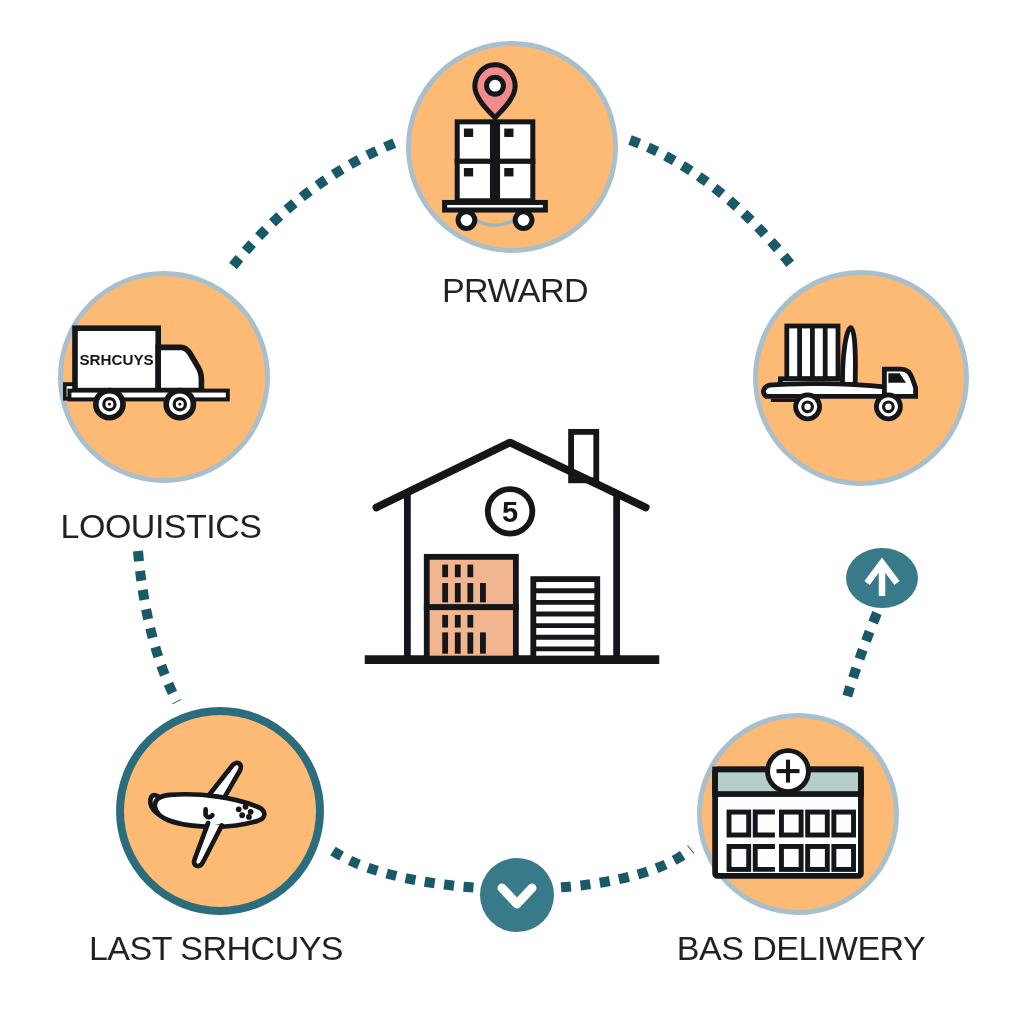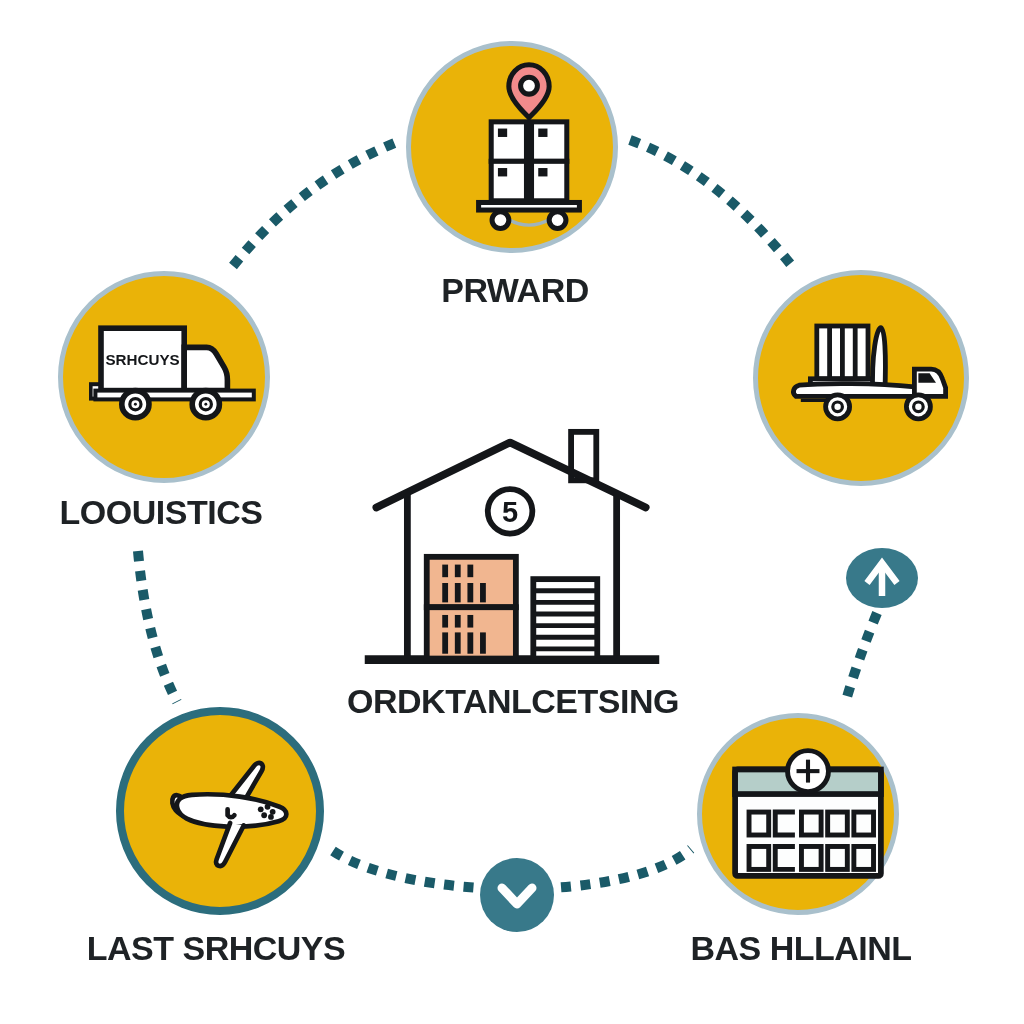--- a/index.html
+++ b/index.html
@@ -6,28 +6,28 @@
   html,body{width:1024px;height:1024px}
   body{
     background:var(--background,#ffffff);
     font-family:"Liberation Sans",sans-serif;
     position:relative;overflow:hidden;
   }
   .canvas{position:absolute;inset:0}
   .connectors{position:absolute;inset:0;z-index:1}
   .dots{stroke:var(--connector-dot,#1a5a68)}
   .circle{
-    position:absolute;border-radius:50%;background:#eab308;
-    display:flex;align-items:center;justify-content:flex-end;z-index:2;
+    position:absolute;border-radius:50%;background:#fdba74;
+    display:flex;align-items:center;justify-content:flex-start;z-index:2;
   }
   .circle.light{border:5px solid var(--circle-border-light,#a9c0cc)}
   .circle.teal{border:8px solid var(--circle-border-teal,#2c6d7d)}
   .label{
     position:absolute;transform:translateX(-50%);
-    font-size:34px;font-weight:700;letter-spacing:-0.5px;
+    font-size:34px;font-weight:400;letter-spacing:-0.5px;
     color:var(--text-color,#1e2225);white-space:nowrap;z-index:4;
   }
   .badge{position:absolute;z-index:3}
   .icon-wrap{position:absolute;z-index:2}
   .ic{stroke:var(--icon-stroke,#141619)}
   .pin{fill:var(--pin-fill,#f28b8c)}
   .crate{fill:var(--crate-fill,#f1b690)}
   .calhead{fill:var(--calendar-header-fill,#b5cec9)}
   .badge-fill{fill:var(--arrow-badge-fill,#38798a)}
   .truck-text{font-family:"Liberation Sans",sans-serif;font-weight:700;font-size:19px;fill:var(--icon-stroke,#141619)}
@@ -83,21 +83,21 @@
       <g>
         <circle cx="58" cy="109" r="17" fill="#fff" class="ic" stroke-width="7"></circle>
         <circle cx="58" cy="109" r="7" fill="#fff" class="ic" stroke-width="4"></circle>
         <circle cx="58" cy="109" r="1.8" fill="#141619"></circle>
         <circle cx="146" cy="109" r="17" fill="#fff" class="ic" stroke-width="7"></circle>
         <circle cx="146" cy="109" r="7" fill="#fff" class="ic" stroke-width="4"></circle>
         <circle cx="146" cy="109" r="1.8" fill="#141619"></circle>
       </g>
     </svg>
   </div>
-  <div class="label" style="left:161px;top:493px">LOOUISTICS</div>
+  <div class="label" style="left:161px;top:507px">LOOUISTICS</div>
 
   <div class="circle light" style="left:753px;top:270px;width:216px;height:216px">
     <svg viewBox="0 0 220 150" width="176">
       <g class="ic" fill="#fff" stroke-width="6">
         <rect x="36" y="10" width="64" height="66"></rect>
         <line x1="52" y1="10" x2="52" y2="76"></line>
         <line x1="68" y1="10" x2="68" y2="76"></line>
         <line x1="84" y1="10" x2="84" y2="76"></line>
         <rect x="28" y="76" width="80" height="10"></rect>
       </g>
@@ -148,21 +148,20 @@
       <g class="ic" stroke-width="5">
         <line x1="182" y1="168" x2="248" y2="168"></line>
         <line x1="182" y1="180" x2="248" y2="180"></line>
         <line x1="182" y1="192" x2="248" y2="192"></line>
         <line x1="182" y1="204" x2="248" y2="204"></line>
         <line x1="182" y1="216" x2="248" y2="216"></line>
         <line x1="182" y1="228" x2="248" y2="228"></line>
       </g>
     </svg>
   </div>
-  <div class="label" style="left:513px;top:682px">ORDKTANLCETSING</div>
 
   <div class="circle teal" style="left:116px;top:707px;width:208px;height:208px">
     <svg viewBox="0 0 200 200" width="170">
       <g fill="#fff" class="ic" stroke-width="5.5" stroke-linecap="round" stroke-linejoin="round">
         <path d="M44 86 C33 74 26 88 35 99 C39 104 46 107 52 109"></path>
         <path d="M97 85 L127 47 C132 40 141 44 136 53 L114 91"></path>
         <path d="M37 97 C34 88 41 82 54 81 C92 78 132 85 157 95 C167 99 169 108 156 112 C118 123 68 119 48 109 C41 105 38 101 37 97 Z"></path>
         <path d="M99 114 L83 157 C80 165 89 168 93 160 L115 117"></path>
         <path d="M96 98 L96 105 C98 108 102 108 104 105" fill="none"></path>
       </g>
@@ -193,21 +192,21 @@
         <rect x="129" y="88" width="24" height="28"></rect>
         <rect x="161" y="88" width="24" height="28"></rect>
         <rect x="33" y="130" width="24" height="28"></rect>
         <path d="M89 130 L65 130 L65 158 L89 158"></path>
         <rect x="97" y="130" width="24" height="28"></rect>
         <rect x="129" y="130" width="24" height="28"></rect>
         <rect x="161" y="130" width="24" height="28"></rect>
       </g>
     </svg>
   </div>
-  <div class="label" style="left:801px;top:929px">BAS HLLAINL</div>
+  <div class="label" style="left:801px;top:929px">BAS DELIWERY</div>
 
   <svg class="badge" style="left:844px;top:546px" viewBox="0 0 76 64" width="76" height="64">
     <ellipse cx="38" cy="32" rx="36" ry="30" class="badge-fill"></ellipse>
     <g fill="none" stroke="#fff" stroke-width="6.5">
       <line x1="38" y1="50" x2="38" y2="22"></line>
       <path d="M23 37 L38 17 L53 37"></path>
     </g>
   </svg>
 
   <svg class="badge" style="left:479px;top:857px" viewBox="0 0 76 76" width="76" height="76">

